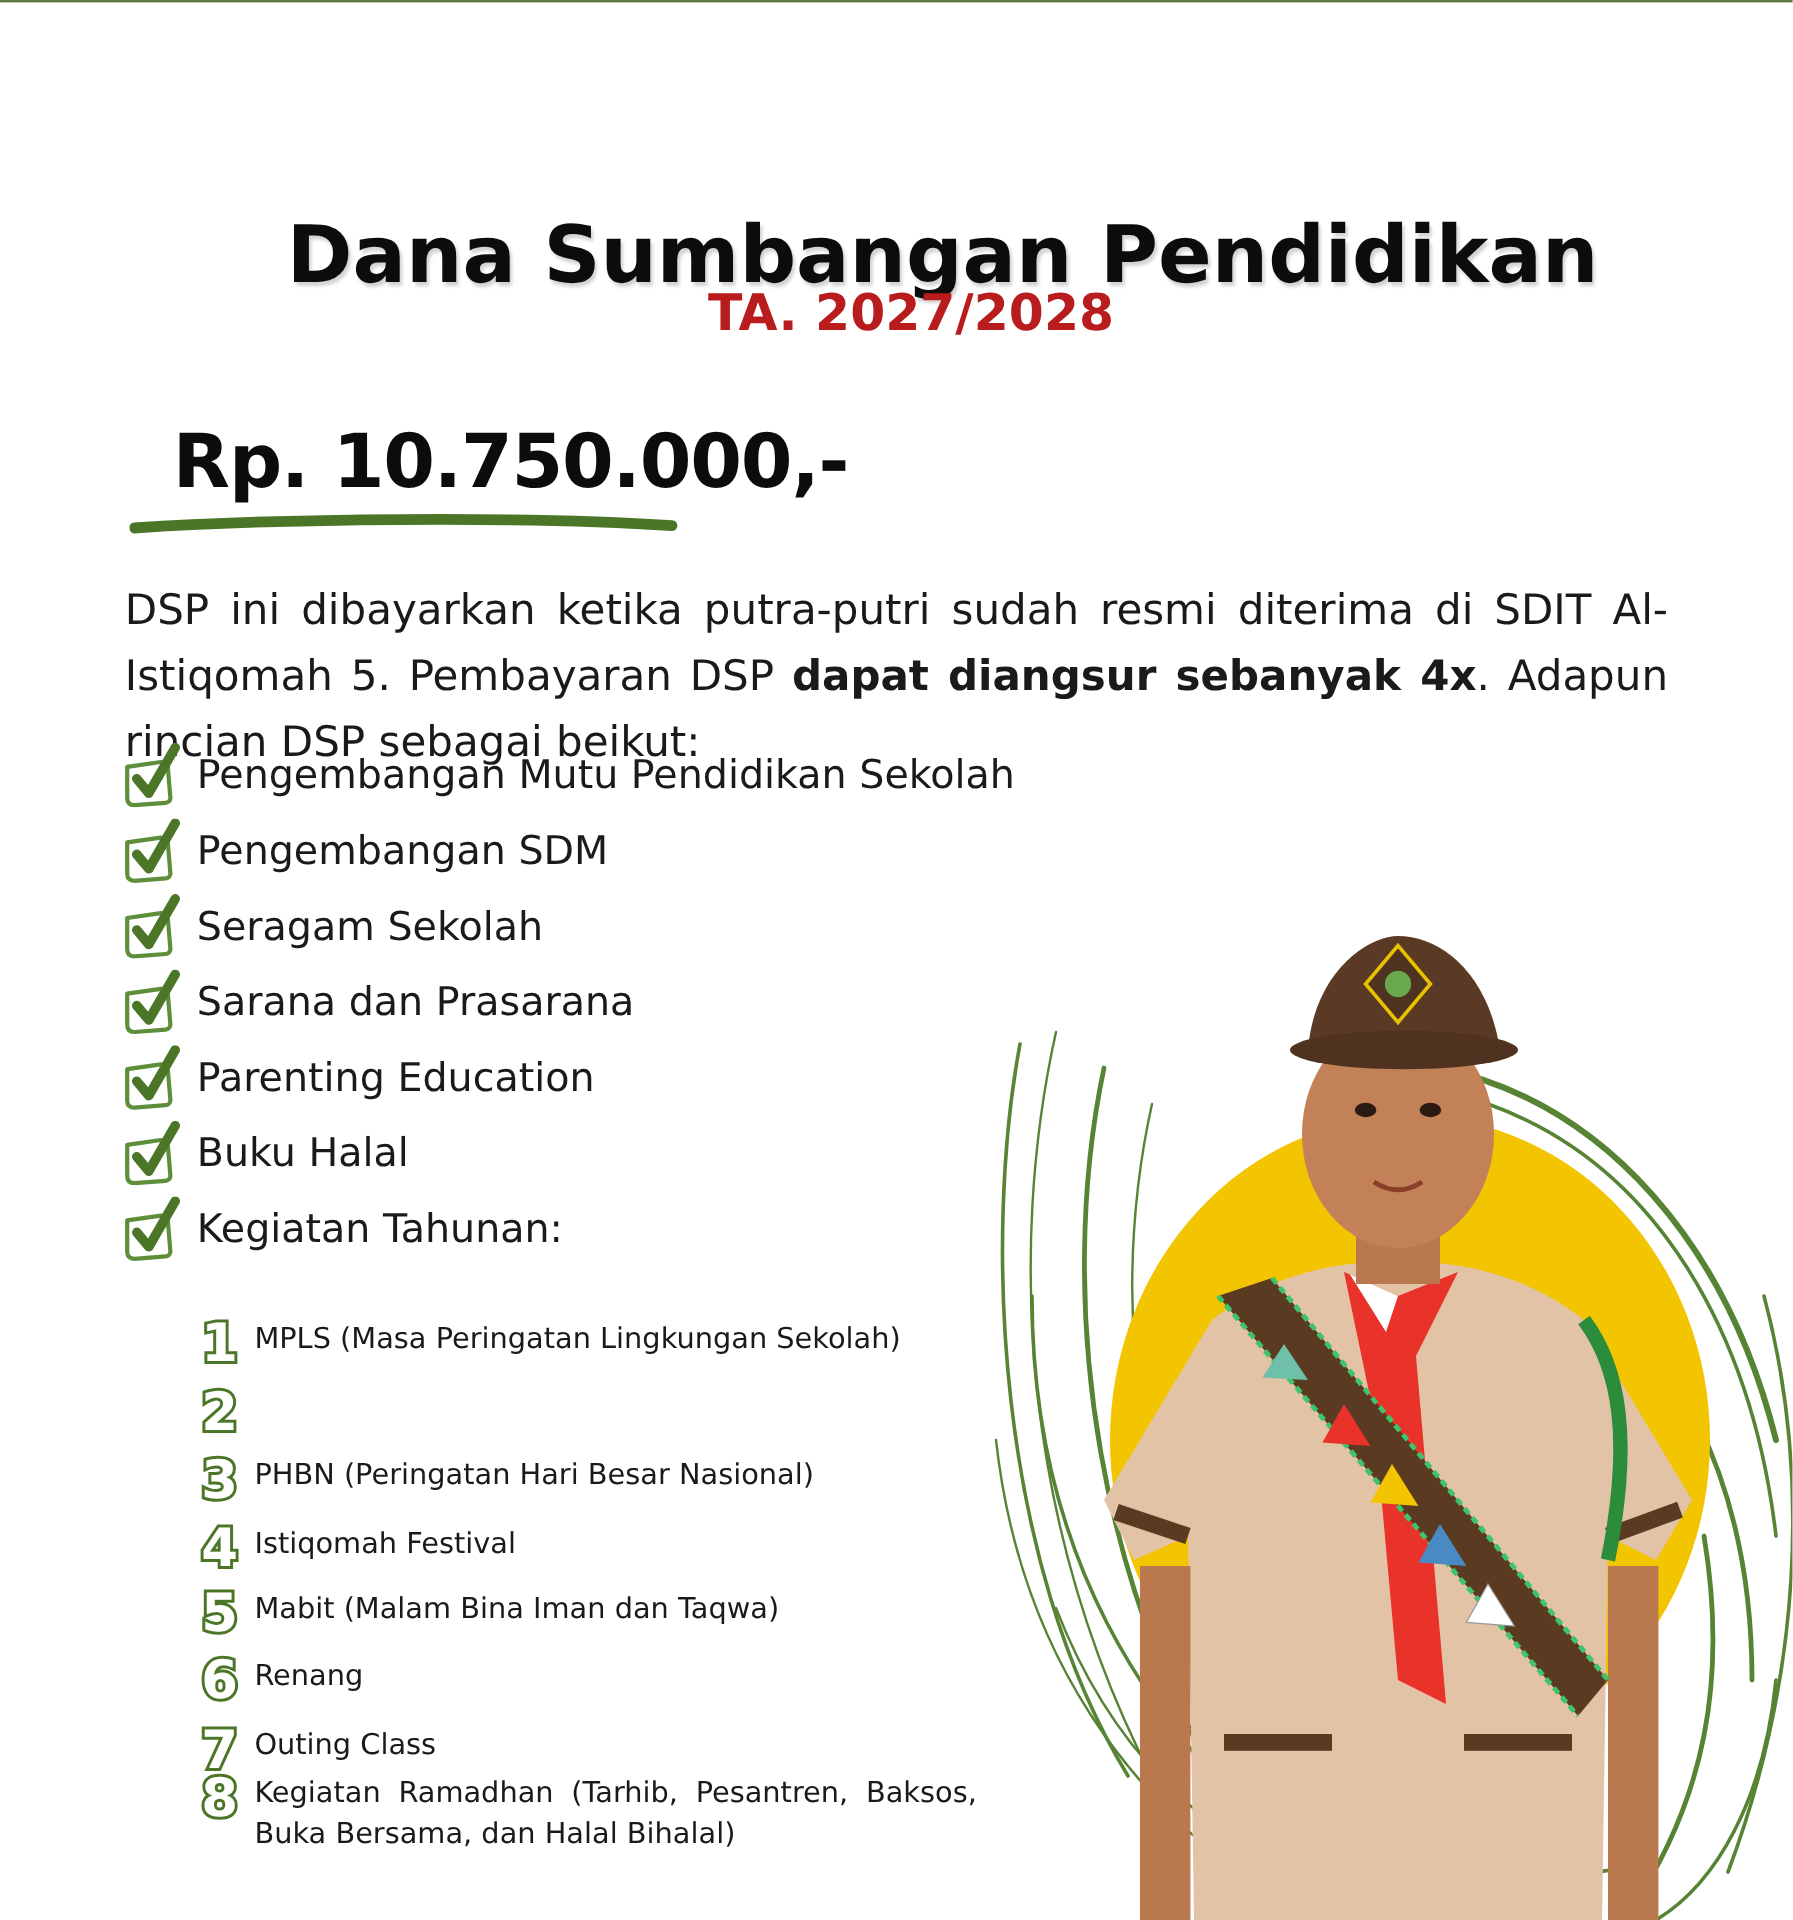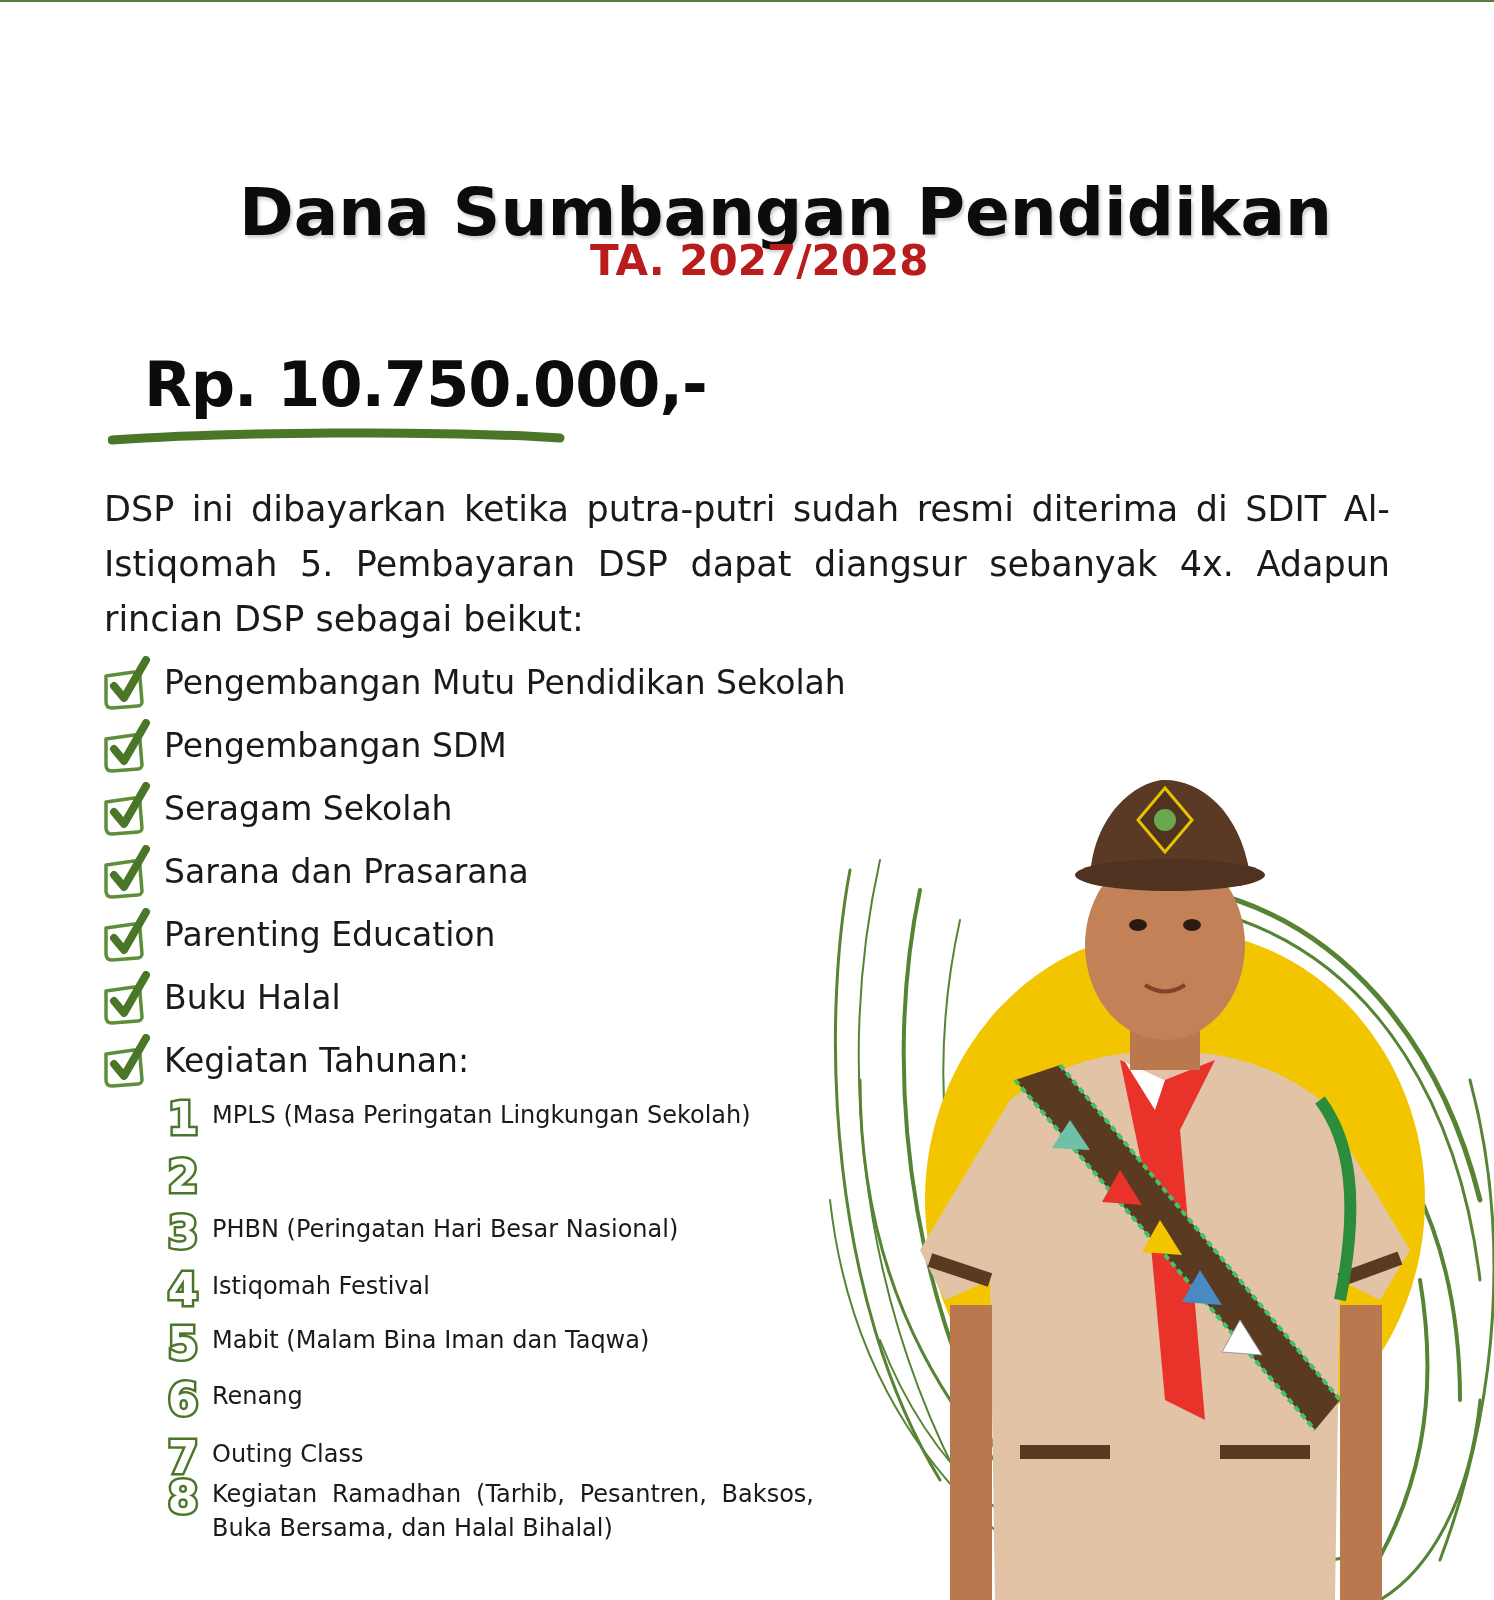--- a/index.html
+++ b/index.html
@@ -12,23 +12,23 @@
            font-size: 66px; font-weight: bold; letter-spacing: 0px; color: #0c0c0c;
            padding-left: 77px; text-shadow: 2px 3px 3px rgba(0,0,0,0.18); margin-top: 24px; }
   .subtitle { position: absolute; left: 590px; top: 236px; font-size: 42px; font-weight: bold;
               color: #b91c1c; }
 
   .price { position: absolute; left: 104px; top: 348px; font-size: 62px; font-weight: bold; color: #0c0c0c; letter-spacing: -1px; margin-left: 40px; }
   .price-underline { position: absolute; left: 108px; top: 428px; width: 460px; height: 20px; }
 
   .intro { position: absolute; left: 104px; top: 482px; width: 1286px; font-size: 35px; line-height: 55px;
            text-align: justify; color: #1a1a1a; }
-  .intro b { font-weight: normal; }
-
-  .checklist { position: absolute; left: 100px; top: 651px; width: 760px; text-align: center; }
+  .intro b { font-weight: bold; }
+
+  .checklist { position: absolute; left: 100px; top: 614px; width: 760px; text-align: center; }
   .check-item { position: relative; height: 63px; display: flex; align-items: center; }
   .check-icon { width: 54px; height: 54px; margin-right: 10px; flex: 0 0 54px; }
   .check-label { font-size: 33px; color: #1a1a1a; }
 
   .numlist { position: absolute; left: 164px; top: 1094px; width: 650px; }
   .num-item { position: relative; display: flex; align-items: flex-start; }
   .num-icon { width: 38px; height: 46px; flex: 0 0 38px; margin-right: 10px; }
   .num-icon svg text { font-family: "DejaVu Sans", sans-serif; font-weight: bold; }
   .num-label { font-size: 24px; color: #1a1a1a; line-height: 34px; padding-top: 4px; text-align: justify; }
 

